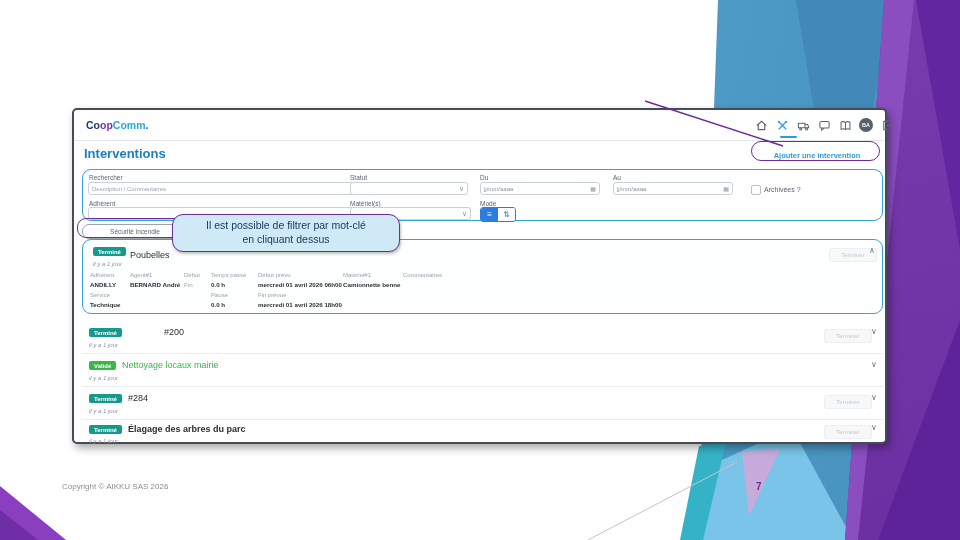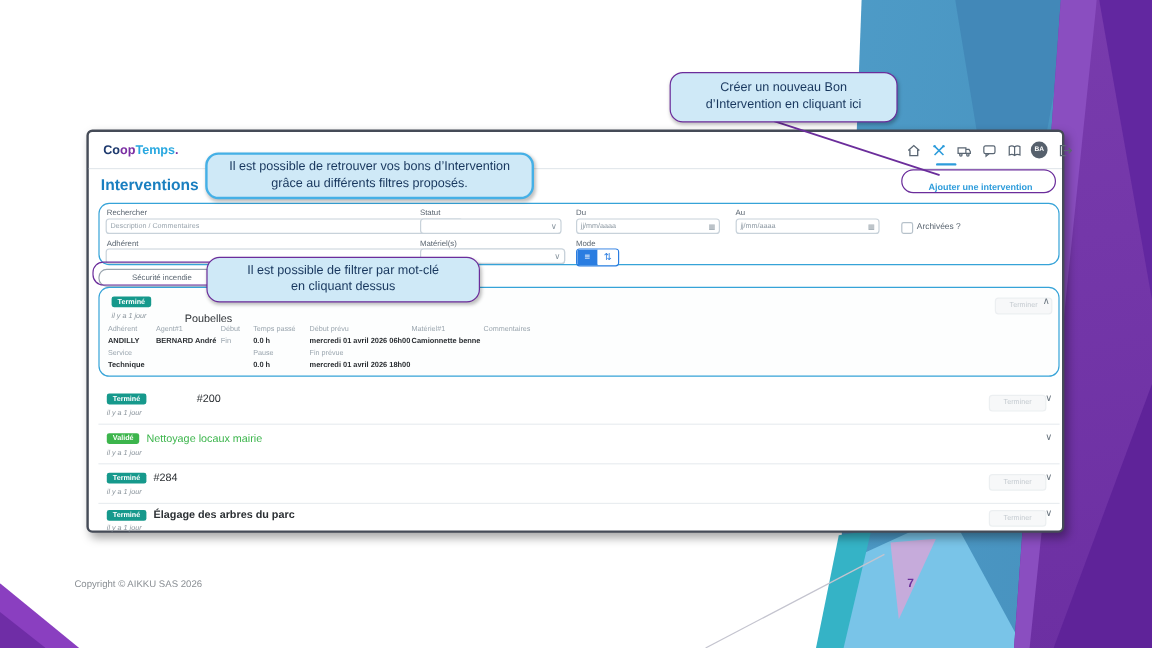--- a/index.html
+++ b/index.html
@@ -101,21 +101,21 @@
   <div class="shape bg-purple-d2"></div>
   <div class="shape bg-corner"></div>
   <div class="shape bg-corner2"></div>
 
   <div class="abs footer-copy">Copyright © AIKKU SAS 2026</div>
   <div class="abs footer-page">7</div>
 
   <div class="abs window">
 
     <div class="abs logo">
-      <span class="p1">Co</span><span class="p2">op</span><span class="p3">Temps</span><span class="p4">.</span>
+      <span class="p1">Co</span><span class="p2">op</span><span class="p3">Comm</span><span class="p4">.</span>
     </div>
 
     <div class="abs navbar">
       <span class="nav-ic">
         <svg width="13" height="13" viewBox="0 0 14 14" fill="none" stroke="#5a6673" stroke-width="1.2">
             <path d="M2 7 L7 2.5 L12 7 M3.5 6.2 V11.5 H10.5 V6.2"></path>
           </svg>
       </span>
       <span class="nav-ic">
         <svg width="13" height="13" viewBox="0 0 14 14" fill="none" stroke="#2d9cdb" stroke-width="1.4">
@@ -198,21 +198,21 @@
         <span class="mode-btn inactive">
             <span>⇅</span>
           </span>
       </div>
     </div>
 
     <div class="abs chip">Sécurité incendie</div>
 
     <div class="abs card">
       <span class="abs badge done" style="left:10px;top:7px;">Terminé</span>
-      <span class="abs row-title" style="left:47px;top:20px;margin-left:24px;">Poubelles</span>
+      <span class="abs row-title" style="left:47px;top:10px;">Poubelles</span>
       <span class="abs age" style="left:10px;top:21px;">il y a 1 jour</span>
       <span class="abs ghost-btn" style="left:746px;top:8px;">Terminer</span>
       <span class="abs chev" style="left:786px;top:6px;">∧</span>
 
       <div class="abs" style="left:7px;top:32px;">
         <span class="dlabel">Adhérent</span>
         <span class="dvalue">ANDILLY</span>
         <span class="dlabel">Service</span>
         <span class="dvalue">Technique</span>
       </div>
@@ -283,20 +283,16 @@
 
   <svg class="overlay-svg">
     <line x1="645" y1="101" x2="783" y2="146" stroke="#6b2d9b" stroke-width="1.5"></line>
     <line x1="186" y1="228" x2="245" y2="248" stroke="#6b2d9b" stroke-width="1.5"></line>
     <line x1="588" y1="540" x2="737" y2="462" stroke="#c4c4cf" stroke-width="1"></line>
   </svg>
 
   <div class="abs annot-ring" style="left:751px;top:141px;width:127px;height:18px;"></div>
   <div class="abs annot-ring" style="left:77px;top:218px;width:111px;height:18px;border-radius:9px;"></div>
 
-  <div class="abs callout purple" style="left:558px;top:60px;width:190px;height:42px;">Créer un nouveau Bon
-d’Intervention en cliquant ici</div>
-  <div class="abs callout cyan" style="left:171px;top:127px;width:274px;height:39px;">Il est possible de retrouver vos bons d’Intervention
-grâce au différents filtres proposés.</div>
   <div class="abs callout purple" style="left:172px;top:214px;width:228px;height:38px;">Il est possible de filtrer par mot-clé
 en cliquant dessus</div>
 
 </div>
 
 </body></html>

